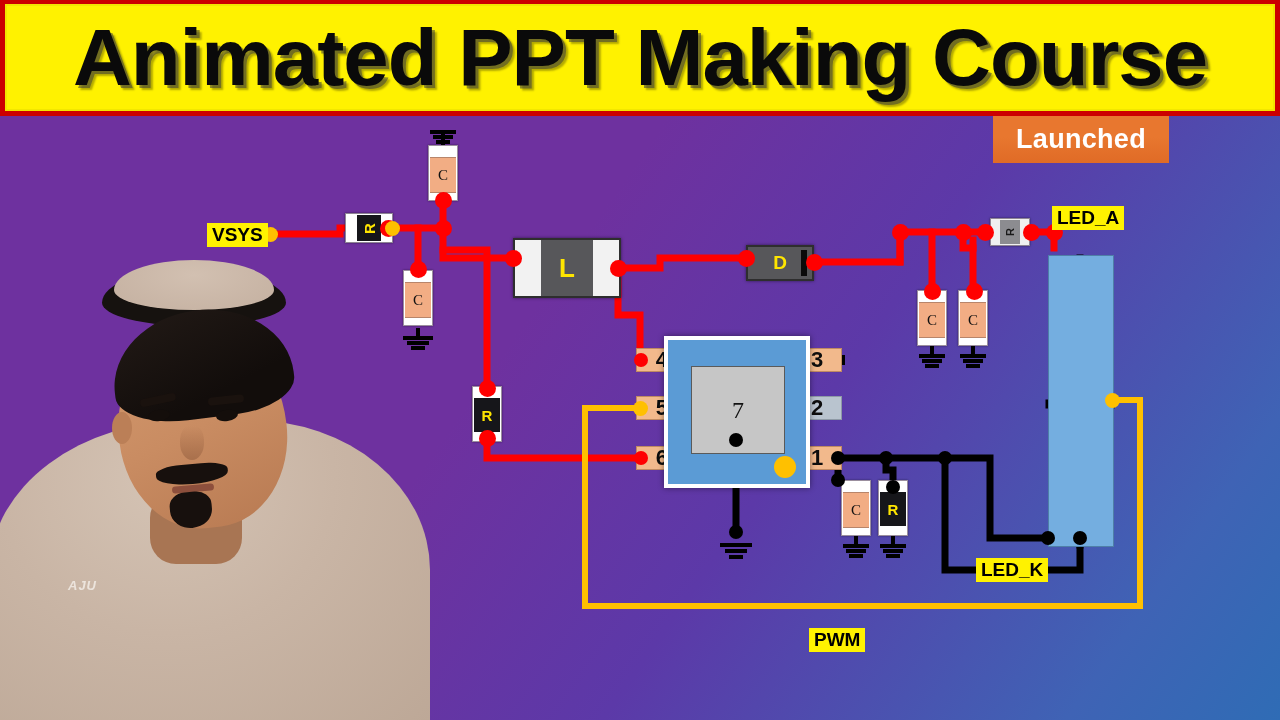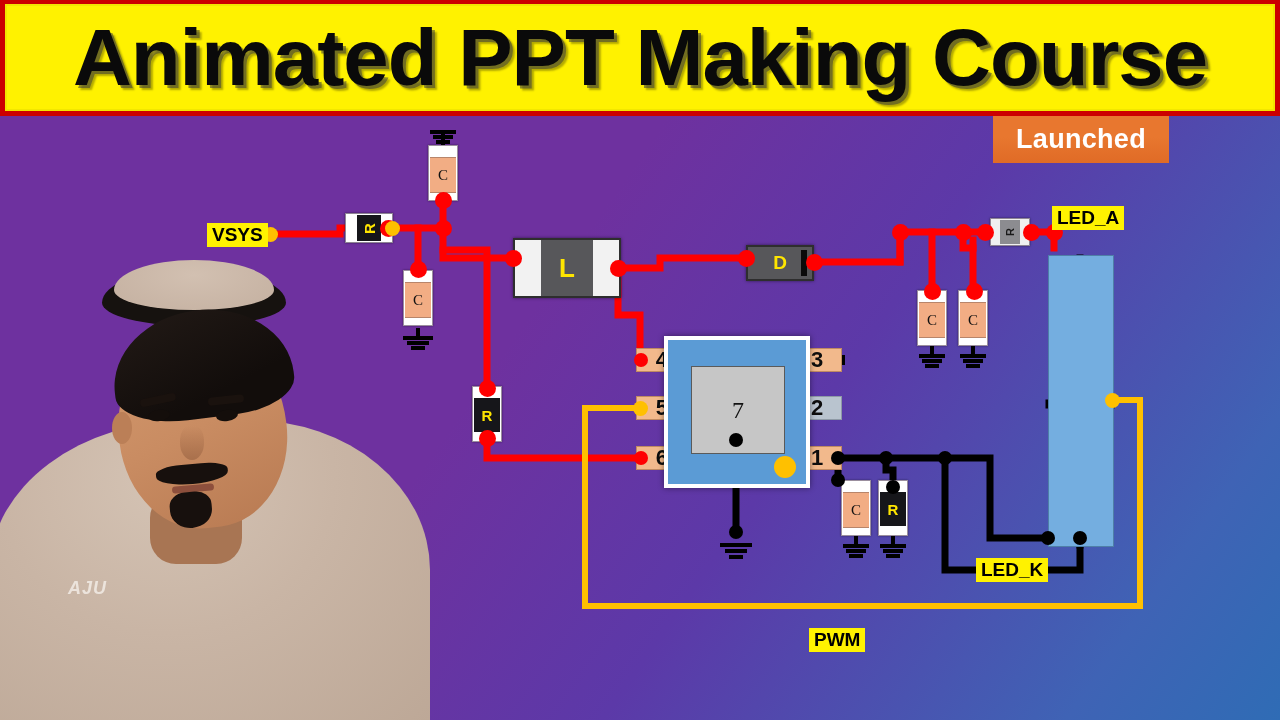--- a/index.html
+++ b/index.html
@@ -158,21 +158,21 @@
     position: absolute; left: 180px; top: 232px;
     width: 42px; height: 36px;
     background: #17100d;
     border-radius: 45% 45% 60% 60%;
     z-index: 5;
     transform: rotate(-5deg);
   }
   .p-logo {
     position: absolute; left: 78px; top: 318px;
     color: #f2ece6;
-    font-size: 18px;
+    font-size: 13px;
     font-style: italic;
     font-weight: bold;
     letter-spacing: 1px;
     z-index: 8;
     opacity: .85;
   }
 
   
   #circuit { position: absolute; left: 0; top: 0; width: 1280px; height: 720px; z-index: 4; }
 

